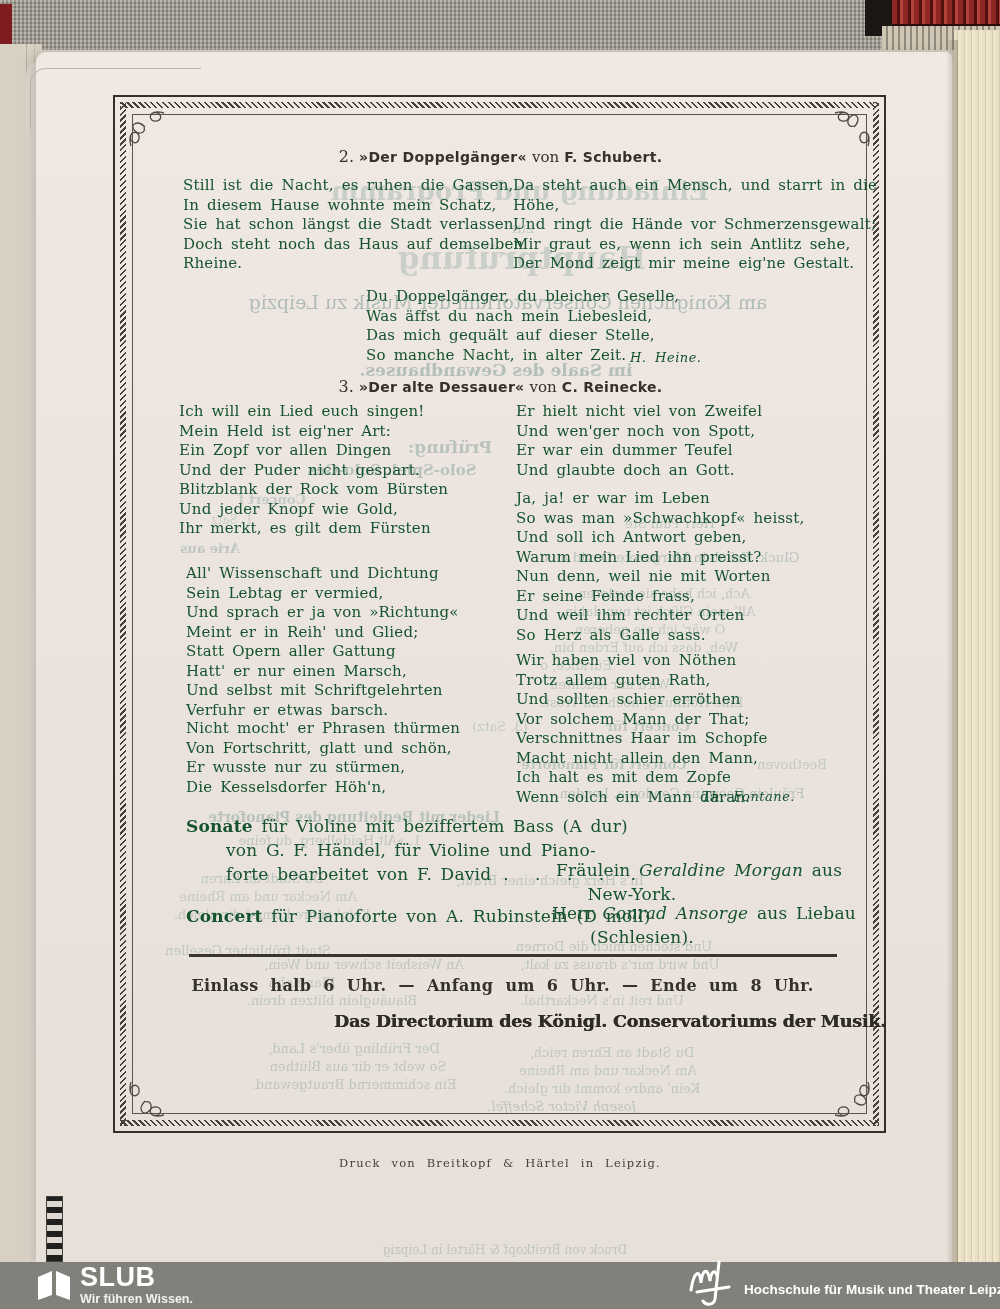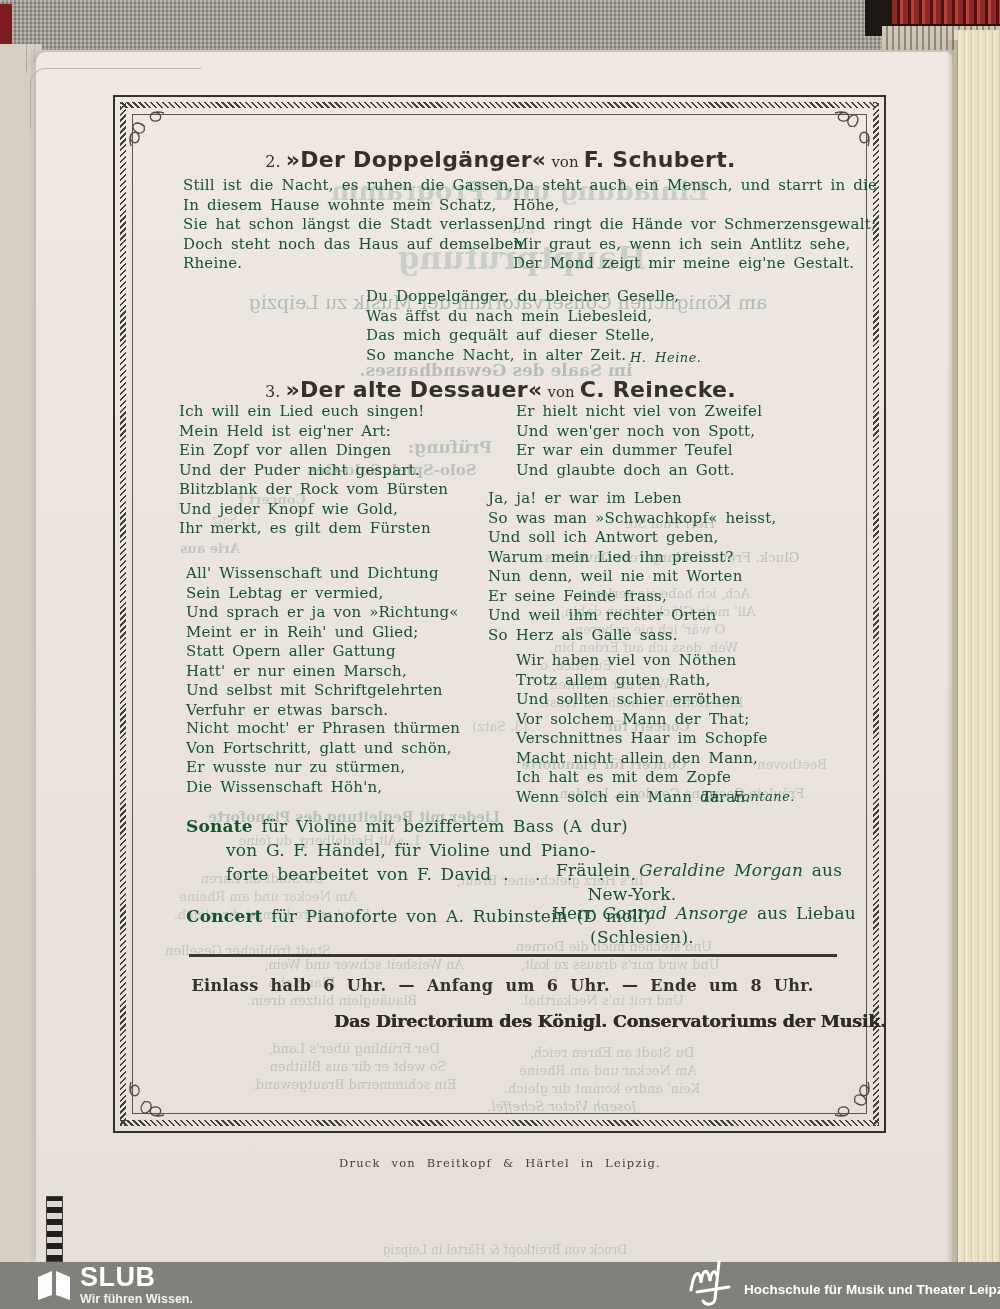--- a/index.html
+++ b/index.html
@@ -48,21 +48,21 @@
   .fl-br{right:9px;bottom:9px;transform:rotate(180deg);}
   .fl-bl{left:9px;bottom:9px;transform:rotate(270deg);}
 
   
   .txt{position:absolute;color:#14532d;}
   .poem{font-size:15px;line-height:19.5px;letter-spacing:.2px;word-spacing:3px;white-space:nowrap;}
   .line{white-space:nowrap;}
   .c-line{text-align:left;}
   .heading{left:128px;width:745px;text-align:center;white-space:nowrap;color:#35302b;}
   .h-num{font-size:16px;}
-  .h-name{font-family:"DejaVu Sans",sans-serif;font-weight:bold;font-size:22px;letter-spacing:.3px;}
+  .h-name{font-family:"DejaVu Sans",sans-serif;font-weight:bold;font-size:14px;letter-spacing:.3px;}
   .h-von{font-size:15px;}
   .attrib{font-style:italic;font-size:13px;letter-spacing:.5px;word-spacing:4px;}
   .lead{font-weight:bold;}
   .ital{font-style:italic;}
   .dots{letter-spacing:9px;margin-left:12px;}
   .prog-line{font-size:17px;letter-spacing:.2px;word-spacing:3px;white-space:nowrap;}
   .centered-box{text-align:center;}
   .section-rule{position:absolute;left:189px;top:954px;width:648px;height:3px;background:#3a362f;}
   .einlass{left:130px;width:745px;top:976px;text-align:center;font-weight:bold;font-size:16px;
            word-spacing:6px;letter-spacing:.4px;color:#34302a;}
@@ -242,32 +242,32 @@
         <div class="line">Hatt' er nur einen Marsch,</div>
         <div class="line">Und selbst mit Schriftgelehrten</div>
         <div class="line">Verfuhr er etwas barsch.</div>
       </div>
     </div>
   <div class="txt poem" style="left:186px;top:719px">
       <div>
         <div class="line">Nicht mocht' er Phrasen thürmen</div>
         <div class="line">Von Fortschritt, glatt und schön,</div>
         <div class="line">Er wusste nur zu stürmen,</div>
-        <div class="line">Die Wissenschaft Höh'n,</div>
+        <div class="line">Die Kesselsdorfer Höh'n,</div>
       </div>
     </div>
   <div class="txt poem" style="left:516px;top:402px">
       <div>
         <div class="line">Er hielt nicht viel von Zweifel</div>
         <div class="line">Und wen'ger noch von Spott,</div>
         <div class="line">Er war ein dummer Teufel</div>
         <div class="line">Und glaubte doch an Gott.</div>
       </div>
     </div>
-  <div class="txt poem" style="left:488px;top:489px">
+  <div class="txt poem" style="left:516px;top:489px">
       <div>
         <div class="line">Ja, ja! er war im Leben</div>
         <div class="line">So was man »Schwachkopf« heisst,</div>
         <div class="line">Und soll ich Antwort geben,</div>
         <div class="line">Warum mein Lied ihn preisst?</div>
         <div class="line">Nun denn, weil nie mit Worten</div>
         <div class="line">Er seine Feinde frass,</div>
         <div class="line">Und weil ihm rechter Orten</div>
         <div class="line">So Herz als Galle sass.</div>
       </div>

